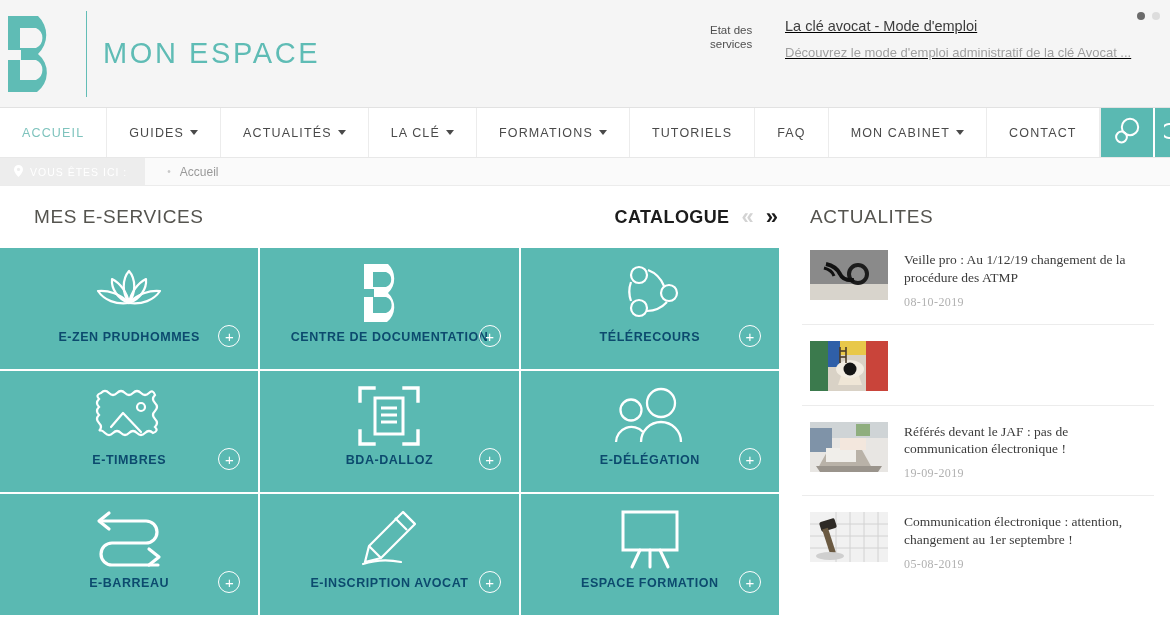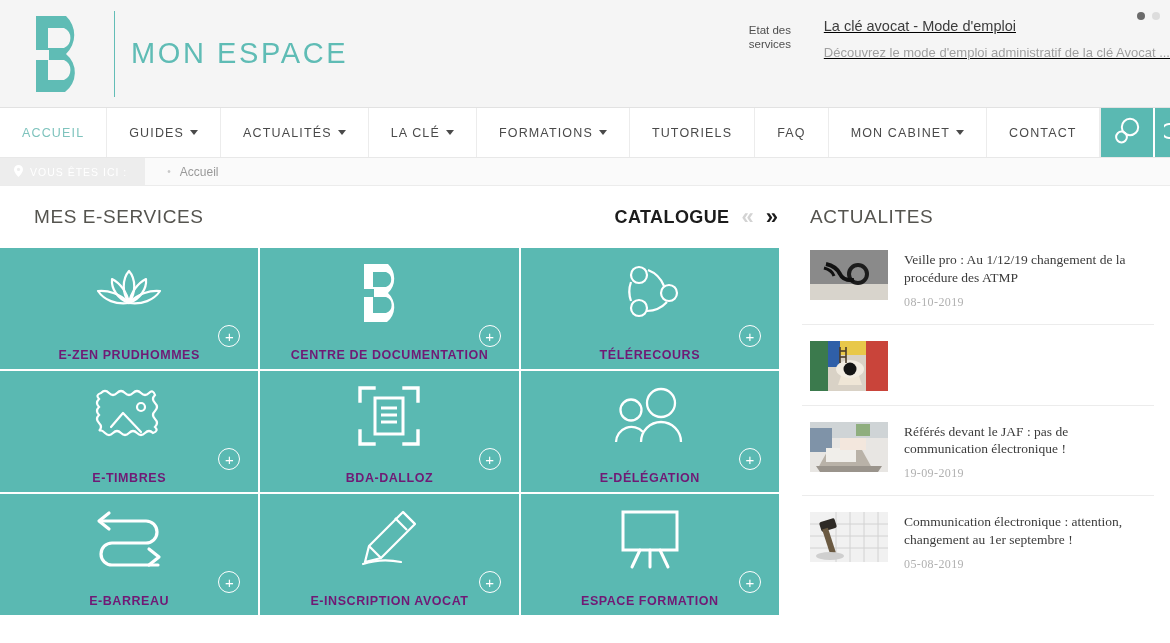--- a/index.html
+++ b/index.html
@@ -13,36 +13,36 @@
 
   
   .header {
     position: relative;
     height: 108px;
     background: #f5f5f5;
     border-bottom: 1px solid #e2e2e2;
     display: flex;
     align-items: center;
   }
-  .logo-block { display: flex; align-items: center; padding-left: 28px; }
+  .logo-block { display: flex; align-items: center; padding-left: 0; }
   .logo-mark { width: 78px; height: 88px; }
   .logo-divider {
     width: 1px; height: 86px; background: #62bdb6; margin: 0 16px 0 8px;
   }
   .logo-text {
     color: #5fbcb5;
     font-size: 29px;
     line-height: 1.12;
     letter-spacing: 2.6px;
     font-weight: 300;
   }
 
   .header-right {
     position: absolute; left: 710px; top: 18px; right: 0;
-    display: flex; align-items: flex-start; justify-content: flex-end;
+    display: flex; align-items: flex-start;
   }
   .etat-label {
     font-size: 11.5px; color: #4f4f4f; line-height: 1.25;
     width: 58px; padding-top: 5px; text-align: left;
   }
   .promo { margin-left: 17px; text-decoration: underline; }
   .promo-title { font-size: 14.5px; color: #3c3c3c; margin-bottom: 11px; }
   .promo-sub { font-size: 13px; color: #a0a0a0; }
   .dots { position: absolute; right: 10px; top: -6px; display: flex; gap: 7px; }
   .dot { width: 8px; height: 8px; border-radius: 50%; background: #dddddd; }
@@ -138,23 +138,23 @@
     display: flex; flex-direction: column;
     align-items: center; justify-content: flex-start;
     cursor: pointer;
     overflow: hidden;
   }
   .tile-icon {
     height: 74px; display: flex; align-items: center; justify-content: center;
     margin-top: 8px;
   }
   .tile-label {
-    color: #701a75; font-size: 12.5px; font-weight: bold;
+    color: #0c4a6e; font-size: 12.5px; font-weight: bold;
     letter-spacing: 0.55px; text-align: center;
-    margin-top: 18px;
+    margin-top: 0;
   }
   .tile-plus {
     position: absolute; right: 18px; bottom: 22px;
     width: 22px; height: 22px; border-radius: 50%;
     border: 1.6px solid #ffffff;
     display: flex; align-items: center; justify-content: center;
     color: #fff; font-size: 15px; line-height: 1;
     cursor: pointer;
   }
 

